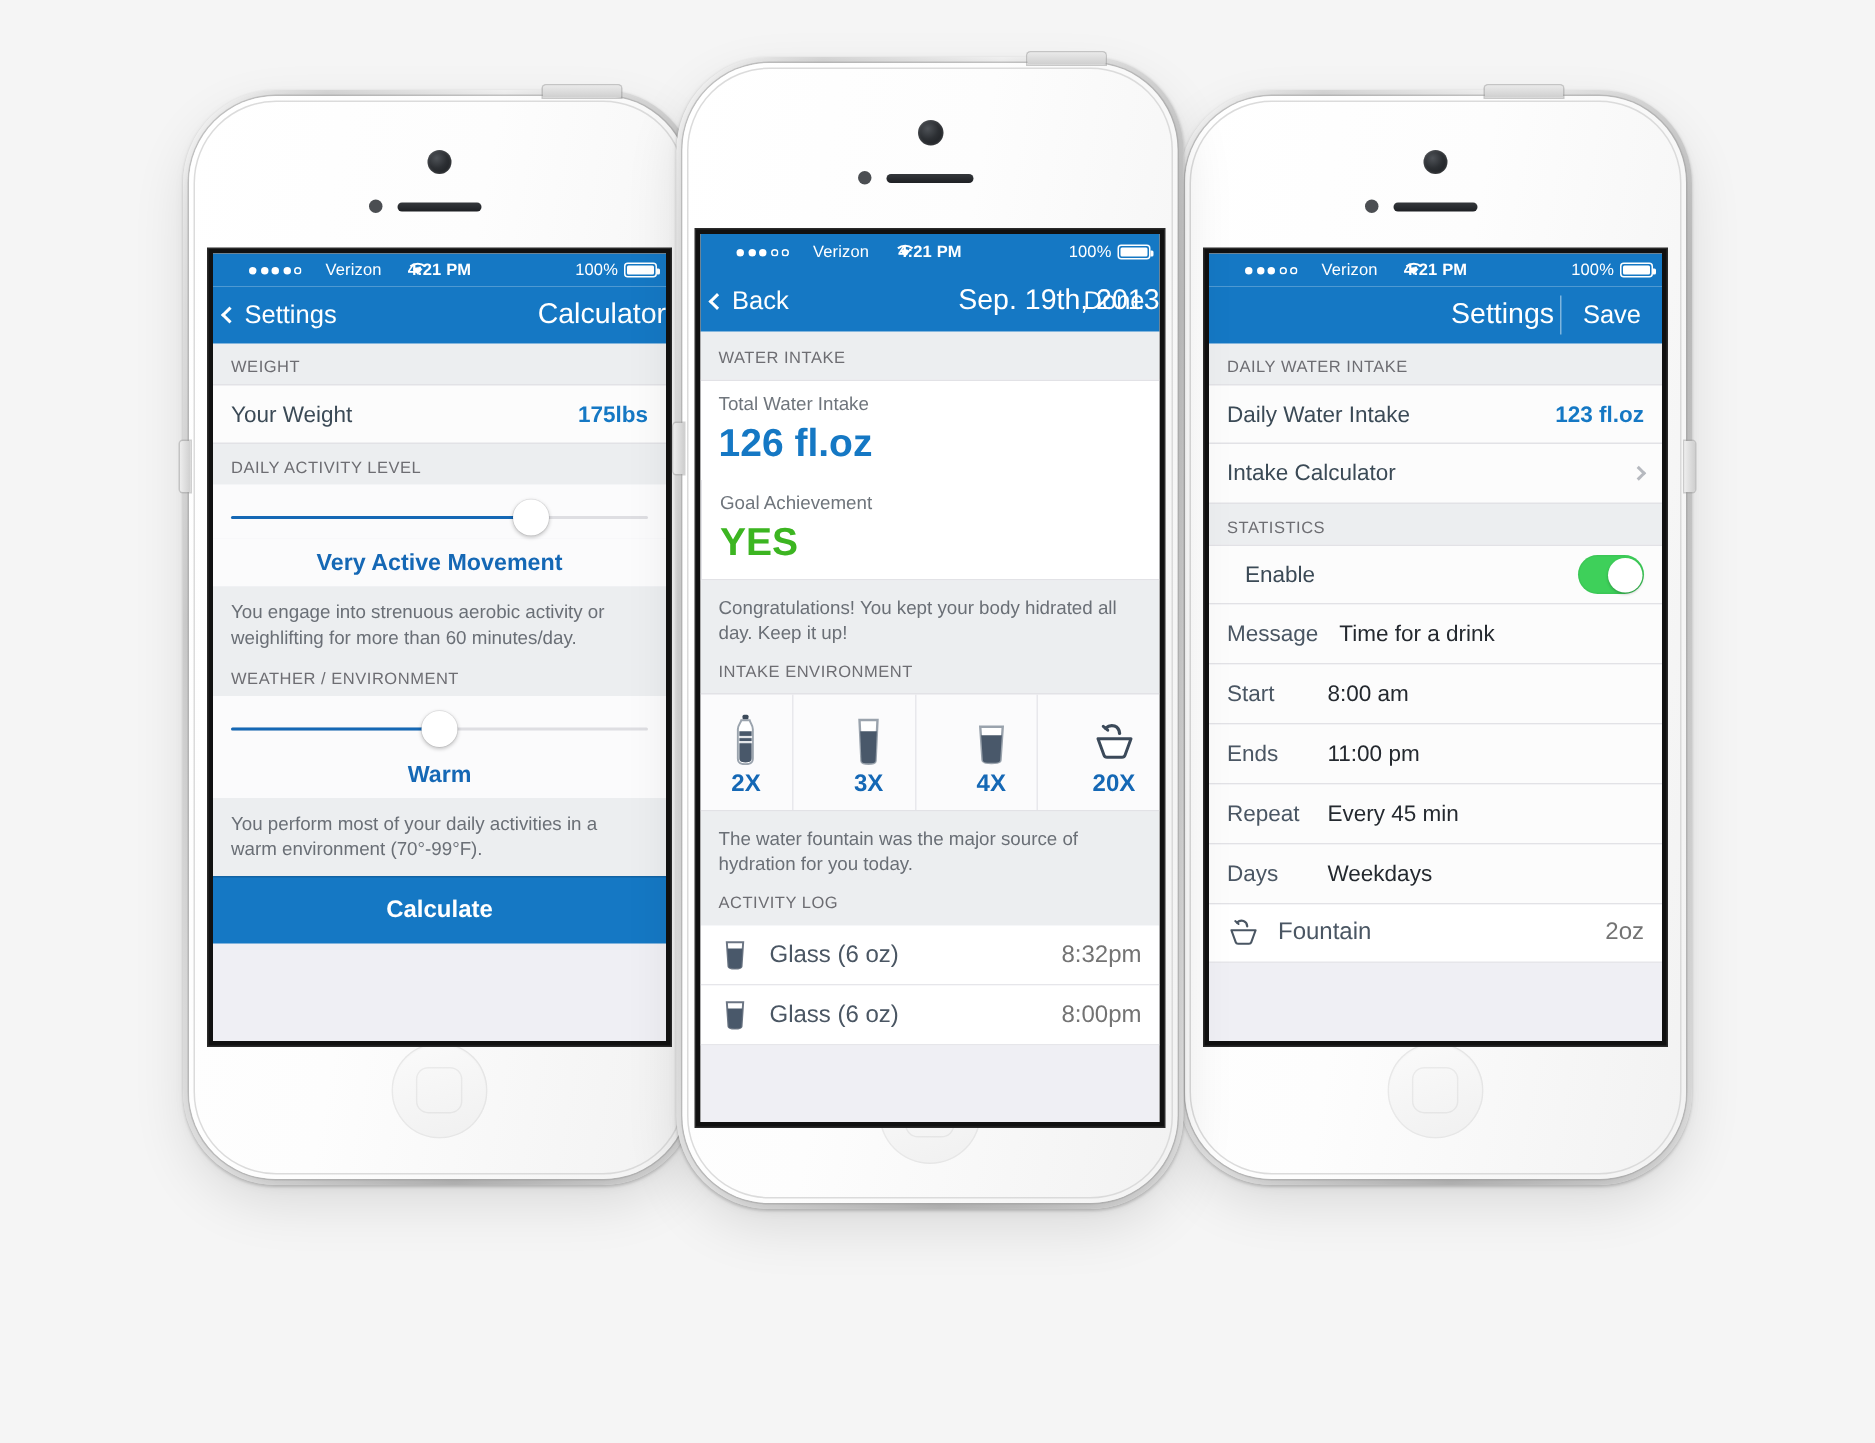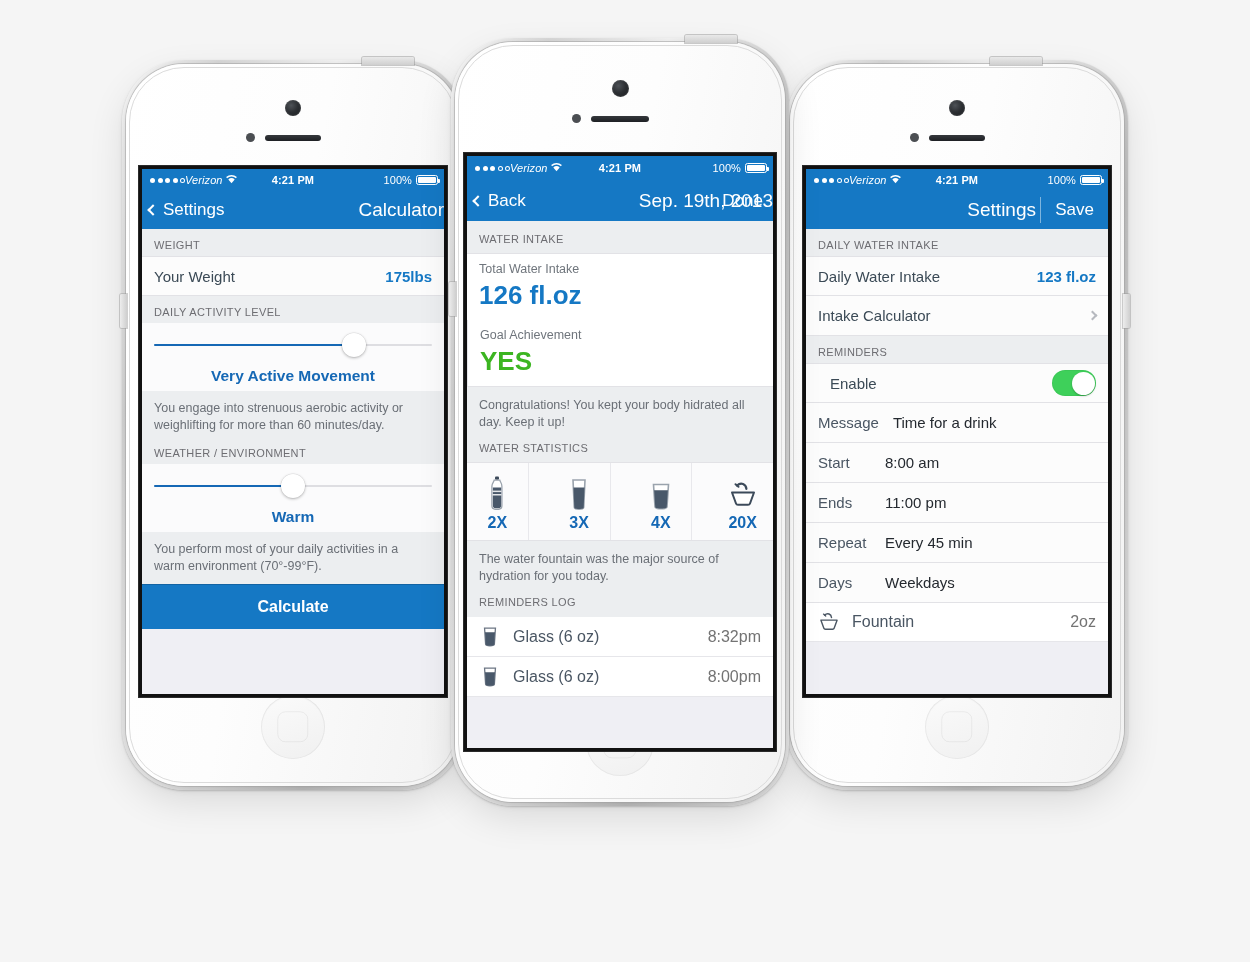--- a/index.html
+++ b/index.html
@@ -81,21 +81,21 @@
   }
   .ios{ width:100%; height:100%; display:flex; flex-direction:column; }
 
   
   .statusbar{
     background:#1578c4; color:#fff;
     display:flex; align-items:center;
     font-size:11px; letter-spacing:.1px;
     position:relative; flex:none;
   }
-  .sb-left{ display:flex; align-items:center; gap:0; padding-left:8px;font-style:italic; }
+  .sb-left{ display:flex; align-items:center; gap:16px; padding-left:24px; }
   .dots{ display:flex; gap:2.5px; align-items:center; }
   .dot{ width:5px; height:5px; border-radius:50%; background:#fff; }
   .dot.off{ background:transparent; box-shadow:inset 0 0 0 1px #fff; }
   .carrier{ font-size:11px; }
   .wifi{ margin-left:2px; }
   .sb-center{
     position:absolute; left:0; right:0; text-align:center;
     font-weight:bold; font-size:11px; pointer-events:none;
   }
   .sb-right{ margin-left:auto; display:flex; align-items:center; gap:4px; padding-right:6px; }
@@ -357,21 +357,21 @@
             <div class="col">
               <div class="cap">Total Water Intake</div>
               <div class="big blue">126 fl.oz</div>
             </div>
             <div class="col">
               <div class="cap">Goal Achievement</div>
               <div class="big green">YES</div>
             </div>
           </div>
           <div class="note" style="padding:10px 12px 12px;">Congratulations! You kept your body hidrated all day. Keep it up!</div>
-          <div class="sect-head" style="padding:0 12px 8px;">WATER STATISTICS</div>
+          <div class="sect-head" style="padding:0 12px 8px;">INTAKE ENVIRONMENT</div>
           <div class="stats">
             <div class="stat">
               <div class="glyph">
                 <svg width="18" height="34" viewBox="0 0 18 34">
                   <rect x="7" y="0.5" width="4" height="3.2" rx="1" fill="#3c4a5a"></rect>
                   <path d="M6.2 4.2h5.6c.4 2 2.1 3 2.1 6v19.5c0 2.4-1 3.8-5 3.8s-5-1.4-5-3.8V10.2c0-3 1.9-4 2.3-6z" fill="#fff" stroke="#9aa3ad" stroke-width="1.3"></path>
                   <path d="M4.9 11.5h8.2v17.9c0 1.8-.7 2.9-4.1 2.9s-4.1-1.1-4.1-2.9z" fill="#49586a"></path>
                   <rect x="4.6" y="14.6" width="8.8" height="1.5" fill="#fff" opacity=".85"></rect>
                   <rect x="4.6" y="18" width="8.8" height="1.5" fill="#fff" opacity=".85"></rect>
                 </svg>
@@ -401,21 +401,21 @@
                 <svg width="30" height="30" viewBox="0 0 30 30">
                   <path d="M9 5.5c4-3.5 9-1.5 9.4 3.4" stroke="#3c4a5a" stroke-width="2.2" fill="none" stroke-linecap="round"></path>
                   <path d="M7.5 4.2l3 2.6" stroke="#3c4a5a" stroke-width="2" stroke-linecap="round"></path>
                   <path d="M4 12.5h22l-4 11c-.3.9-.9 1.3-2 1.3H10c-1.1 0-1.7-.4-2-1.3z" fill="#fff" stroke="#3c4a5a" stroke-width="2" stroke-linejoin="round"></path>
                 </svg>
               </div>
               <div class="x">20X</div>
             </div>
           </div>
           <div class="note" style="padding:10px 12px 12px;">The water fountain was the major source of hydration for you today.</div>
-          <div class="sect-head" style="padding:0 12px 9px;">REMINDERS LOG</div>
+          <div class="sect-head" style="padding:0 12px 9px;">ACTIVITY LOG</div>
           <div class="logrow">
             <span class="ico">
               <svg width="16" height="21" viewBox="0 0 22 28">
                 <path d="M3.5 2.5h15l-1.5 22.2c-.08 1.3-1.1 2-6 2s-5.92-.7-6-2z" fill="#fff" stroke="#6c7684" stroke-width="1.8"></path>
                 <path d="M4.1 8.2h13.8l-1.1 16.6c-.06 1.1-.9 1.7-5.8 1.7s-5.74-.6-5.8-1.7z" fill="#49586a"></path>
               </svg>
             </span>
             <span>Glass (6 oz)</span>
             <span class="time">8:32pm</span>
           </div>
@@ -482,21 +482,21 @@
         <div class="content">
           <div class="sect-head">DAILY WATER INTAKE</div>
           <div class="row" style="height:40px;">
             <span>Daily Water Intake</span>
             <span class="val">123 fl.oz</span>
           </div>
           <div class="row" style="height:40px;">
             <span>Intake Calculator</span>
             <span class="chev"></span>
           </div>
-          <div class="sect-head">REMINDERS</div>
+          <div class="sect-head">STATISTICS</div>
           <div class="row" style="height:40px;padding-left:24px;">
             <span>Enable</span>
             <span class="toggle">
                 <i></i>
               </span>
           </div>
           <div class="row" style="height:40px;">
             <span class="kv">
               <span class="k">Message</span>
               <span class="v">Time for a drink</span>

